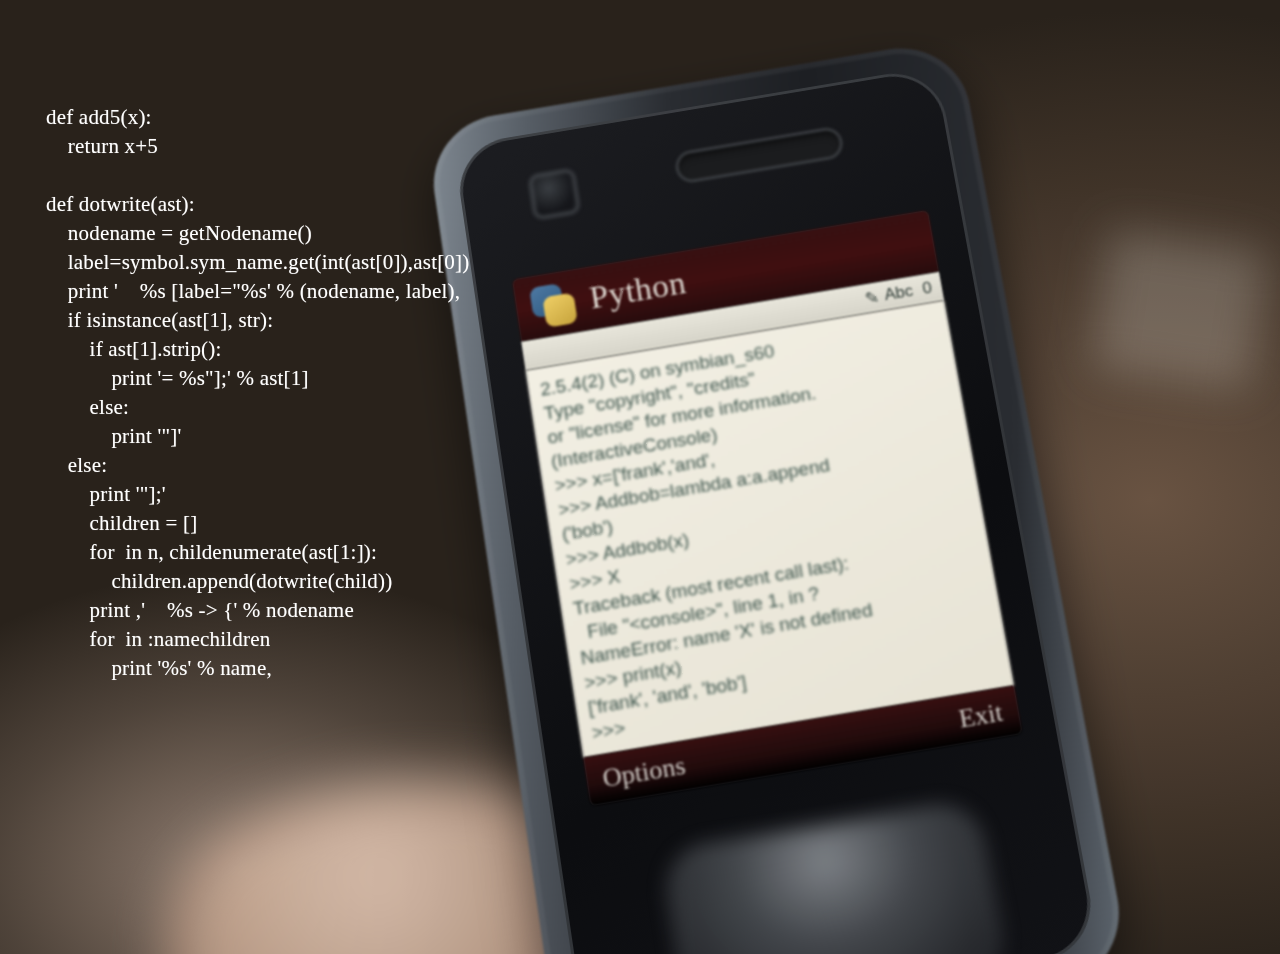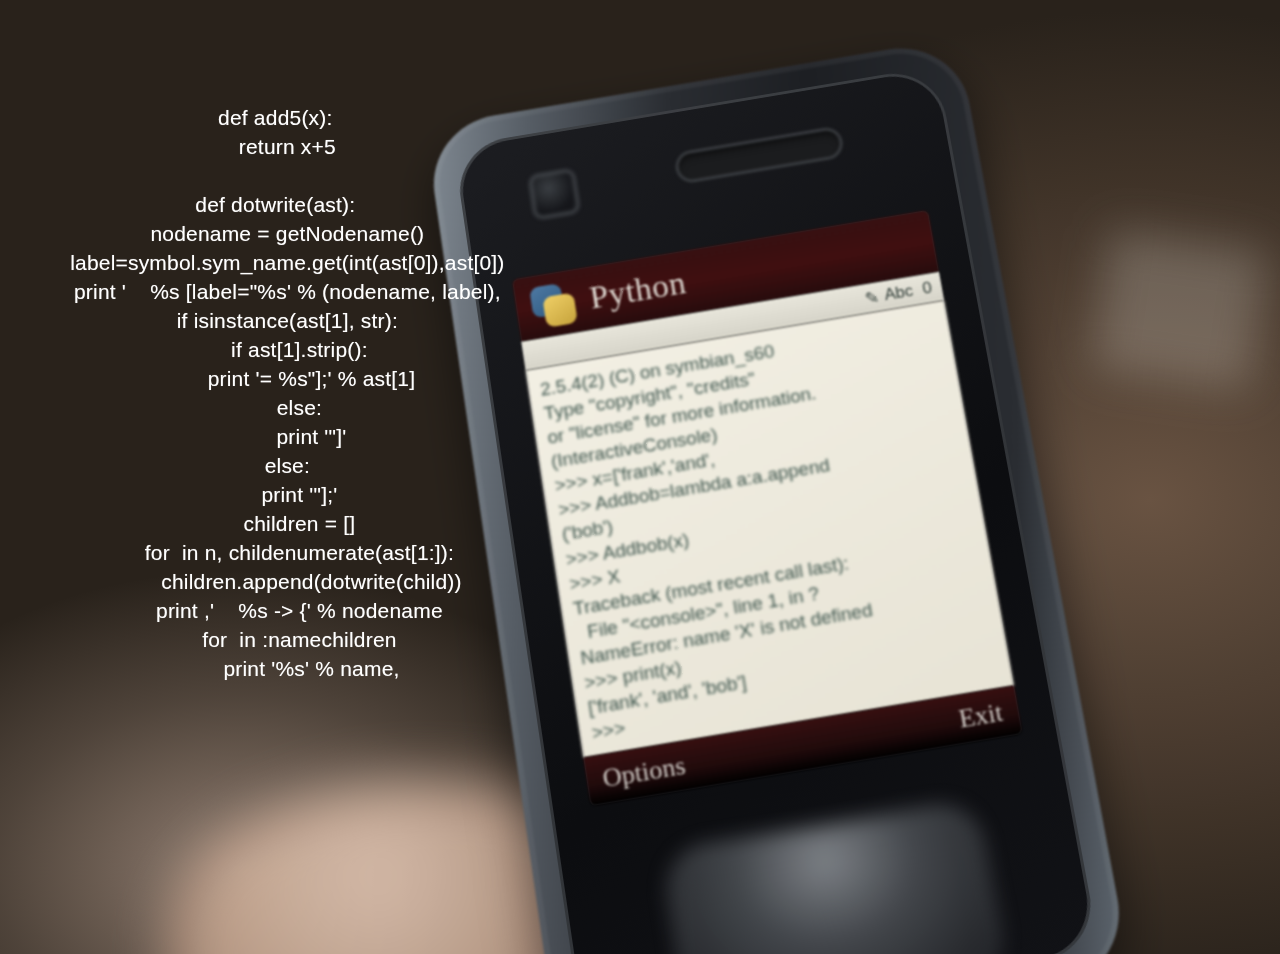--- a/index.html
+++ b/index.html
@@ -194,27 +194,26 @@
       radial-gradient(ellipse at 50% 20%, rgba(200,206,214,0.6) 0%, rgba(120,126,134,0.5) 40%, rgba(30,32,36,0.6) 100%);
     box-shadow: inset 0 0 0 4px rgba(190,196,204,0.25);
     filter: blur(10px);
   }
 
   
   .code-overlay {
     position: absolute;
     left: 46px; top: 82px;
     color: #fff;
-    font-family: Liberation Sans, sans-serif;
+    font-family: Liberation Serif, serif;
     font-size: 21px;
     line-height: 29px;
     white-space: pre;
     text-shadow: 0 0 1px rgba(255,255,255,0.4);
     letter-spacing: 0.2px;
-    text-align: center;
   }
 </style>
 </head>
 <body>
 
 <div class="scene">
 
   <div class="desk-light"></div>
   <div class="hand"></div>
 

